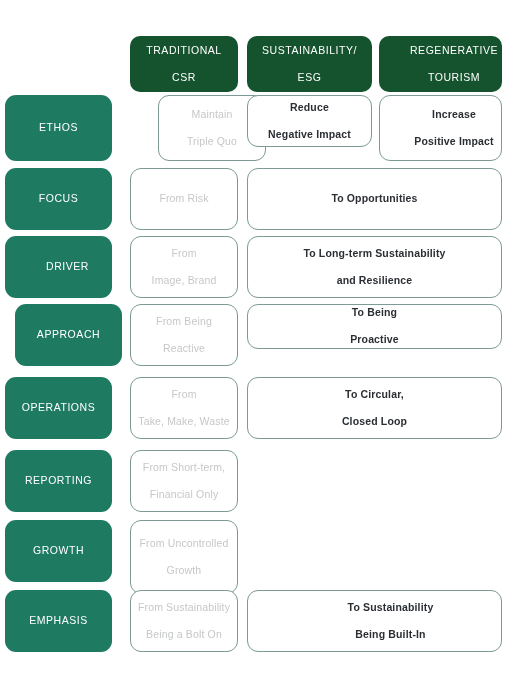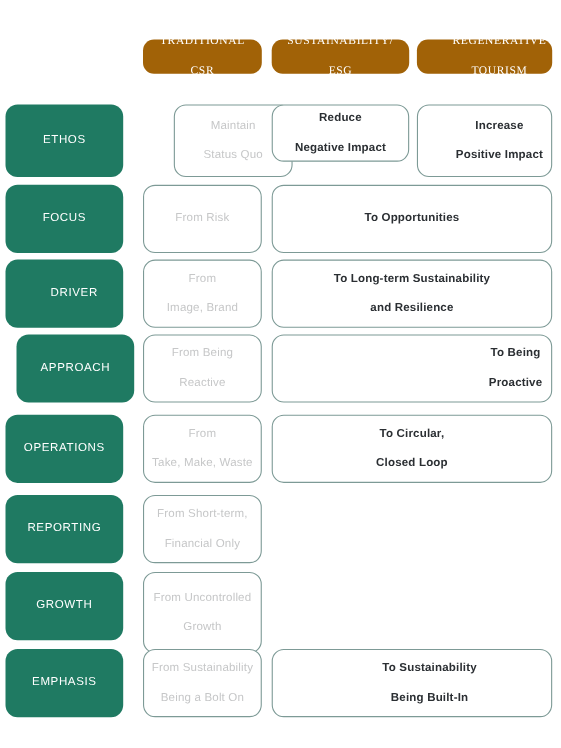--- a/index.html
+++ b/index.html
@@ -29,28 +29,27 @@
     display: flex;
     align-items: center;
     justify-content: center;
     text-align: center;
     border-radius: 11px;
     line-height: 1.28;
   }
 
   
   .col-head {
-    background: #a16207;
+    background: #14532d;
     color: #ffffff;
     font-size: 10.5px;
     letter-spacing: 0.55px;
     top: 36px;
-    height: 31px;
+    height: 56px;
     border-radius: 10px;
-    font-family: Liberation Serif, serif;
   }
   .col-head .txt { padding: 0 6px; }
 
   
   .row-label {
     background: #1f7a62;
     color: #ffffff;
     font-size: 10.5px;
     letter-spacing: 0.55px;
     left: 5px;
@@ -92,21 +91,21 @@
   <div class="pill col-head c3">
     <span class="txt"><span class="nowrapline">REGENERATIVE</span><br><span class="nowrapline">TOURISM</span></span>
   </div>
 
   <div class="pill row-label" style="top:95px; height:66px;">
     <span class="txt">
         <span class="nowrapline">ETHOS</span>
       </span>
   </div>
   <div class="pill cell muted c1" style="top:95px; height:66px;margin-left:28px;">
-    <span class="txt"><span class="nowrapline">Maintain</span><br><span class="nowrapline">Status Quo</span></span>
+    <span class="txt"><span class="nowrapline">Maintain</span><br><span class="nowrapline">Triple Quo</span></span>
   </div>
   <div class="pill cell strong c2" style="top:95px; height:52px;">
     <span class="txt"><span class="nowrapline">Reduce</span><br><span class="nowrapline">Negative Impact</span></span>
   </div>
   <div class="pill cell strong c3" style="top:95px; height:66px;">
     <span class="txt"><span class="nowrapline">Increase</span><br><span class="nowrapline">Positive Impact</span></span>
   </div>
 
   <div class="pill row-label" style="top:168px; height:62px;">
     <span class="txt">
@@ -137,21 +136,21 @@
   </div>
 
   <div class="pill row-label" style="top:304px; height:62px;margin-left:10px;">
     <span class="txt">
         <span class="nowrapline">APPROACH</span>
       </span>
   </div>
   <div class="pill cell muted c1" style="top:304px; height:62px;">
     <span class="txt"><span class="nowrapline">From Being</span><br><span class="nowrapline">Reactive</span></span>
   </div>
-  <div class="pill cell strong c23" style="top:304px; height:62px;justify-content:flex-end;">
+  <div class="pill cell strong c23" style="top:304px; height:45px;">
     <span class="txt"><span class="nowrapline">To Being</span><br><span class="nowrapline">Proactive</span></span>
   </div>
 
   <div class="pill row-label" style="top:377px; height:62px;">
     <span class="txt">
         <span class="nowrapline">OPERATIONS</span>
       </span>
   </div>
   <div class="pill cell muted c1" style="top:377px; height:62px;">
     <span class="txt"><span class="nowrapline">From</span><br><span class="nowrapline">Take, Make, Waste</span></span>

